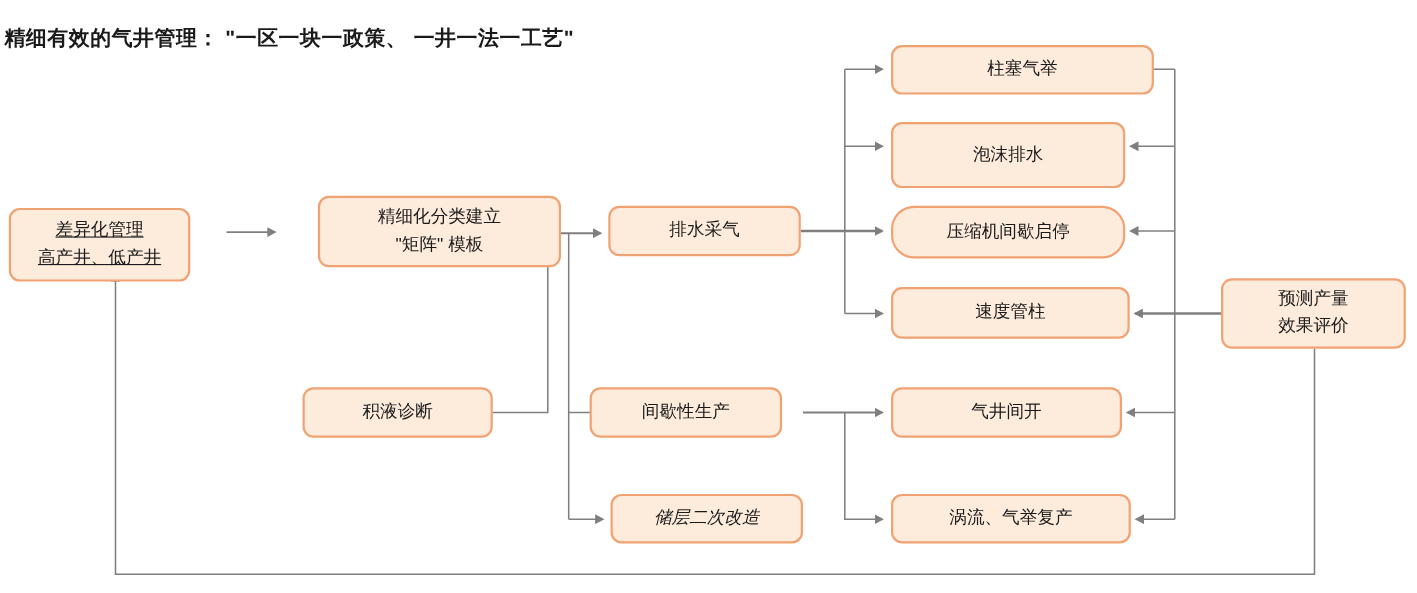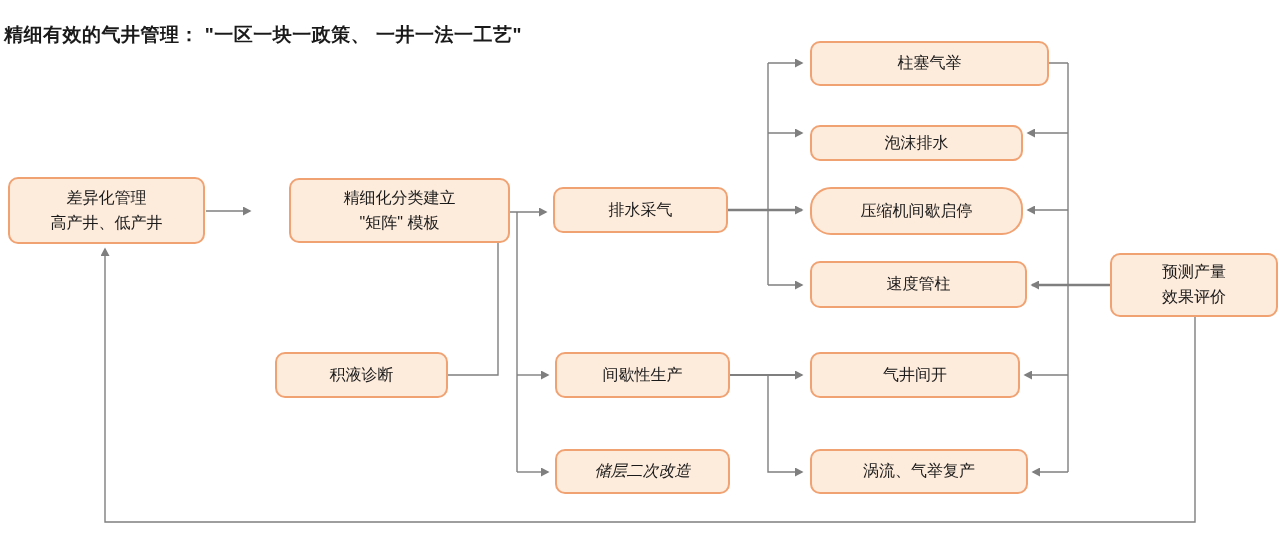--- a/index.html
+++ b/index.html
@@ -29,30 +29,30 @@
     display:flex;
     align-items:center;
     justify-content:center;
     text-align:center;
     font-size:16px;
     line-height:1.55;
     color:#1a1a1a;
     white-space:pre-line;
   }
   
-  #n-diff   {left:8px;   top:177px; width:197px; height:67px;}
+  #n-diff   {left:8px;   top:189px; width:165px; height:67px;text-decoration:underline;}
   #n-matrix {left:257px; top:178px; width:221px; height:65px;margin-left:32px;}
   #n-drain  {left:553px; top:187px; width:175px; height:46px;text-align:center;}
   #n-plunger{left:810px; top:41px;  width:239px; height:45px;}
-  #n-foam   {left:810px; top:125px; width:213px; height:36px;}
+  #n-foam   {left:810px; top:111px; width:213px; height:60px;}
   #n-comp   {left:810px; top:187px; width:213px; height:48px;border-radius:21px;}
   #n-vel    {left:810px; top:261px; width:217px; height:47px;}
   #n-pred   {left:1110px;top:253px; width:168px; height:64px;}
   #n-liq    {left:275px; top:352px; width:173px; height:46px;text-align:center;}
-  #n-inter  {left:555px; top:352px; width:175px; height:46px;}
+  #n-inter  {left:536px; top:352px; width:175px; height:46px;}
   #n-open   {left:810px; top:352px; width:210px; height:46px;}
   #n-res    {left:555px; top:449px; width:175px; height:45px;font-style:italic;}
   #n-vortex {left:810px; top:449px; width:218px; height:45px;}
 </style>
 </head>
 <body>
 
 <div id="canvas">
 
   <div class="title">精细有效的气井管理： "一区一块一政策、 一井一法一工艺"</div>

